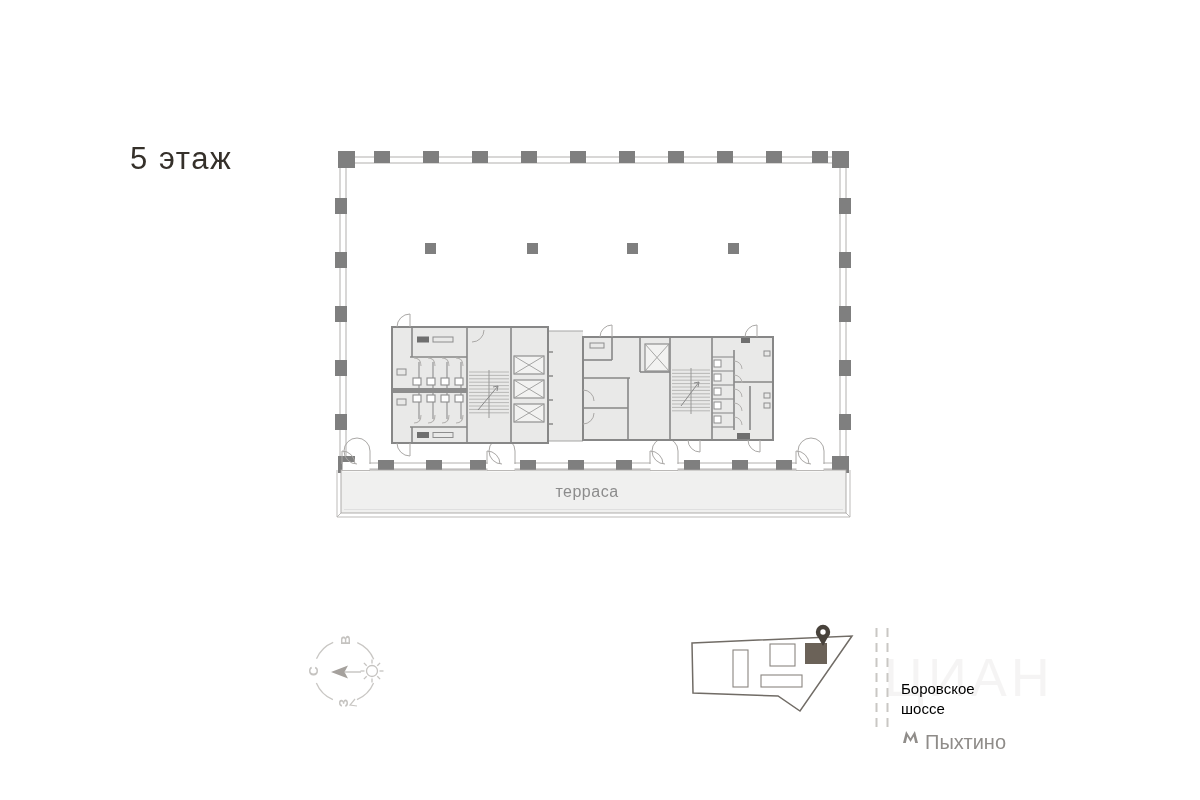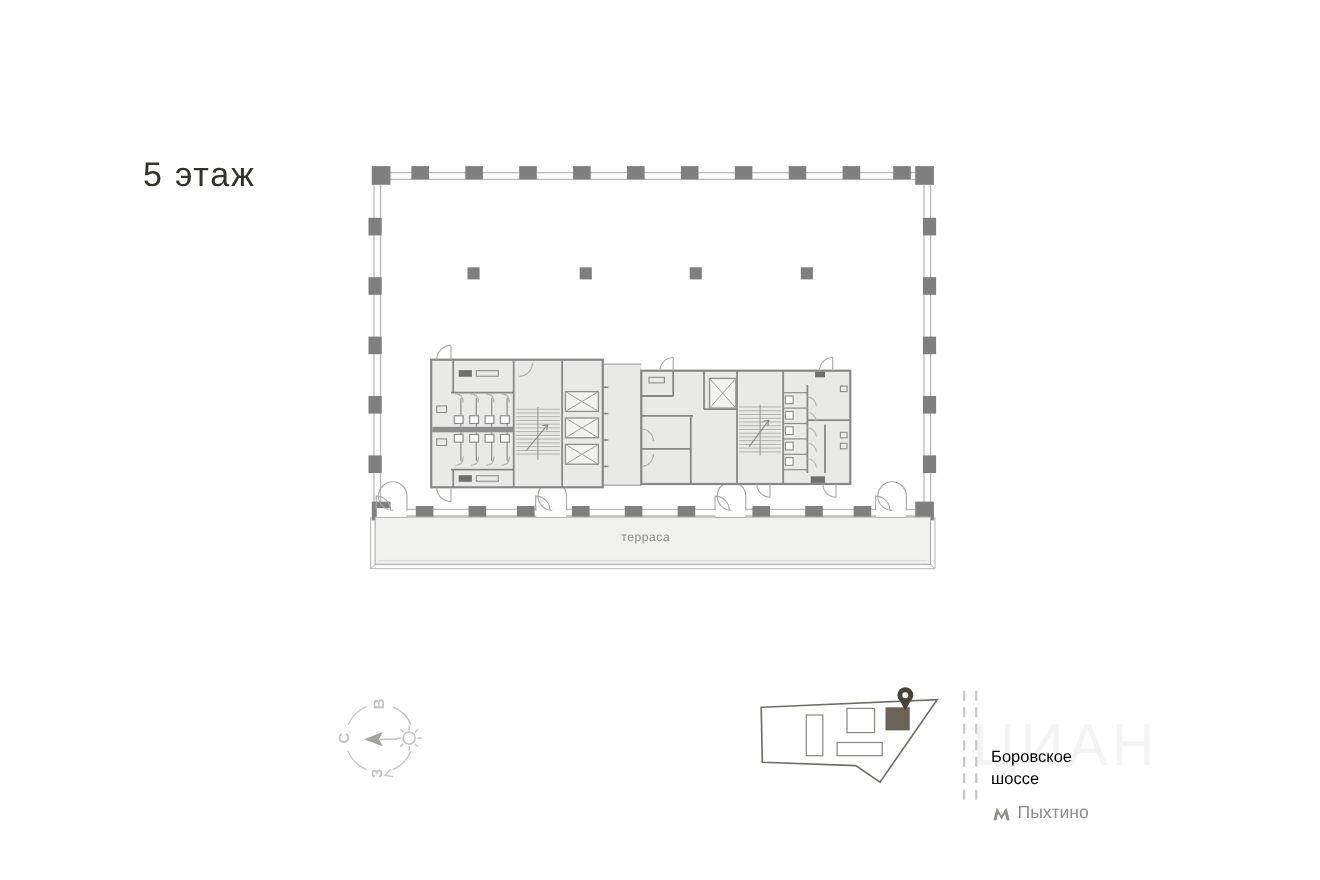--- a/index.html
+++ b/index.html
@@ -11,28 +11,28 @@
   .floor-title{
     left:112px;top:141px;font-size:31px;letter-spacing:1.6px;
     color:#35302a;font-weight:500;margin-left:18px;
   }
   .area-label{
     left:505px;top:206px;width:200px;text-align:center;
     font-size:17.5px;letter-spacing:.4px;color:#413b33;font-weight:500;
   }
   .terrace-label{
     left:487px;top:483px;width:200px;text-align:center;
-    font-size:11px;color:#8c8c8c;letter-spacing:.5px;
+    font-size:16px;color:#8c8c8c;letter-spacing:.5px;
   }
   .road-label{
     left:901px;top:679px;font-size:15px;line-height:19.5px;color:#000000;
   }
   .metro-row{
-    left:903px;top:731px;display:flex;align-items:center;gap:7px;
-    font-size:16px;color:#8f8c89;
+    left:903px;top:731px;display:flex;gap:7px;
+    font-size:20px;color:#8f8c89;
   }
   .watermark{
     left:884px;top:646px;font-size:54px;font-weight:400;letter-spacing:4px;
     color:#b3ada7;opacity:.12;
   }
   svg{display:block;}
 </style>
 </head>
 <body>
 

